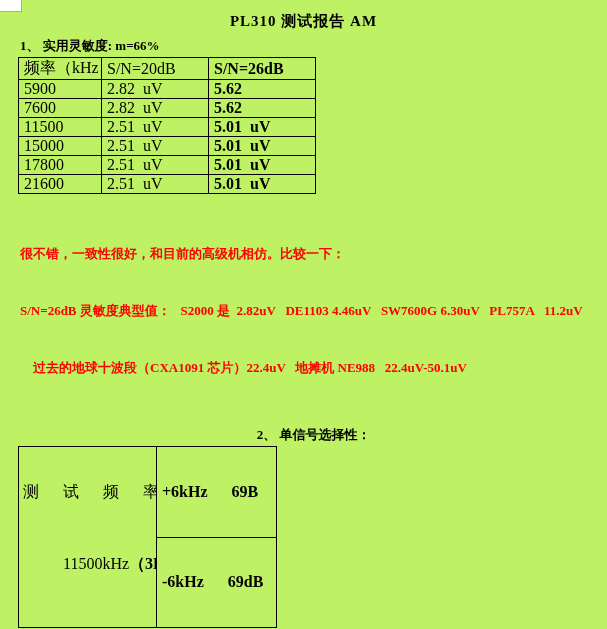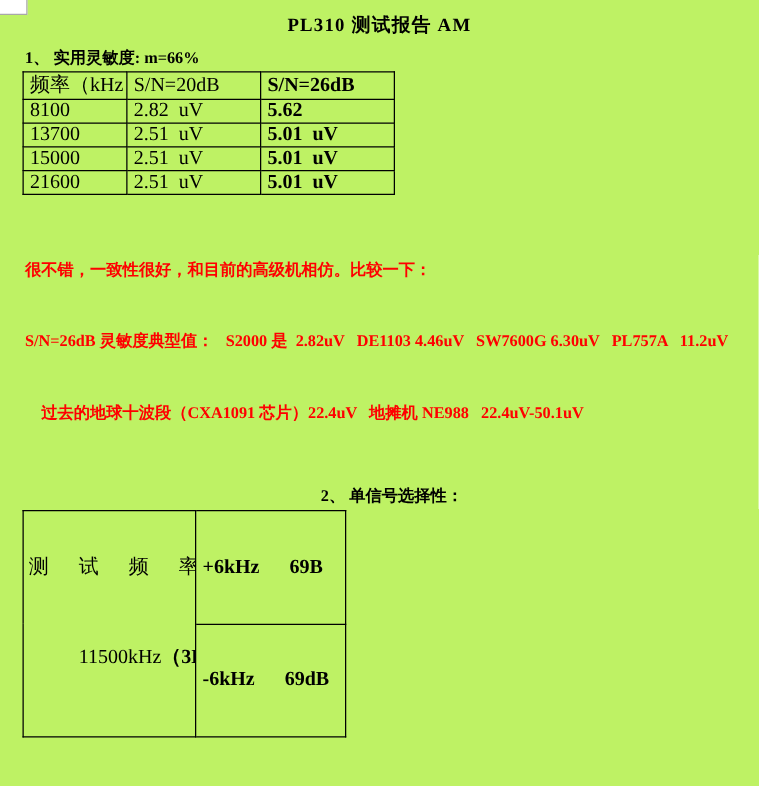--- a/index.html
+++ b/index.html
@@ -85,31 +85,41 @@
   <div class="heading" id="h1">1、 实用灵敏度: m=66%</div>
 
   <table class="t1">
     <tbody>
         <tr>
       <th class="c0">频率（kHz）</th>
       <th class="c1">S/N=20dB</th>
       <th class="c2 bold">S/N=26dB</th>
     </tr>
     <tr>
-      <td class="c0">8100</td>
+      <td class="c0">5900</td>
       <td class="c1">2.82  uV</td>
       <td class="c2">5.62</td>
     </tr>
     <tr>
-      <td class="c0">13700</td>
+      <td class="c0">7600</td>
+      <td class="c1">2.82  uV</td>
+      <td class="c2">5.62</td>
+    </tr>
+    <tr>
+      <td class="c0">11500</td>
       <td class="c1">2.51  uV</td>
       <td class="c2">5.01  uV</td>
     </tr>
     <tr>
       <td class="c0">15000</td>
+      <td class="c1">2.51  uV</td>
+      <td class="c2">5.01  uV</td>
+    </tr>
+    <tr>
+      <td class="c0">17800</td>
       <td class="c1">2.51  uV</td>
       <td class="c2">5.01  uV</td>
     </tr>
     <tr>
       <td class="c0">21600</td>
       <td class="c1">2.51  uV</td>
       <td class="c2">5.01  uV</td>
     </tr>
   </tbody>
     </table>

